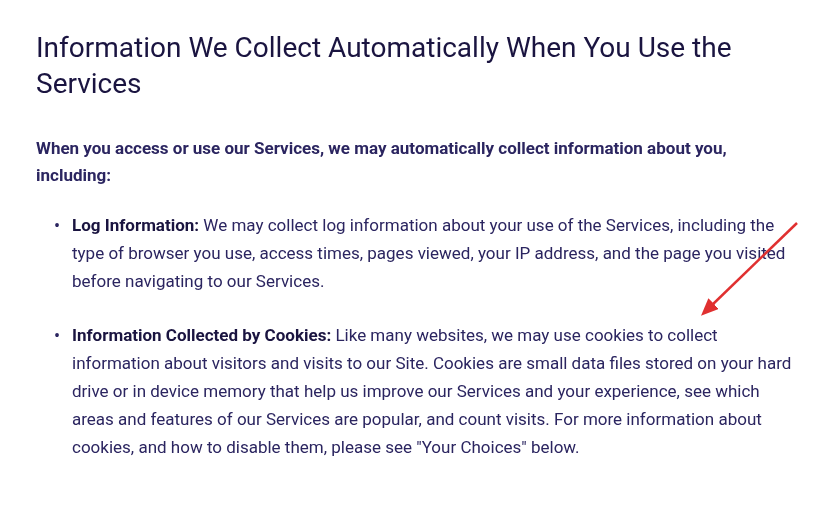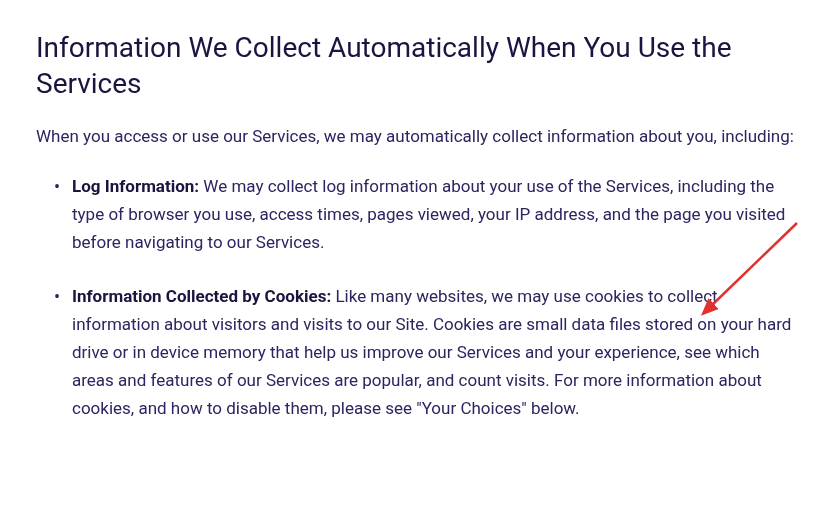--- a/index.html
+++ b/index.html
@@ -12,28 +12,28 @@
       background: #ffffff;
       padding: 30px 36px;
       width: 835px;
       position: relative;
     }
     .heading {
       font-size: 28px;
       font-weight: 400;
       color: #1a1440;
       line-height: 1.3;
-      margin-bottom: 20px;
+      margin-bottom: 32px;
     }
     .intro-text {
       font-size: 17px;
       color: #2b2560;
       line-height: 1.6;
       margin-bottom: 22px;
-      font-weight: 400;
+      font-weight: 700;
     }
     .bullet-list {
       list-style: none;
       padding-left: 22px;
     }
     .bullet-item {
       position: relative;
       font-size: 17px;
       color: #2b2560;
       line-height: 1.65;

